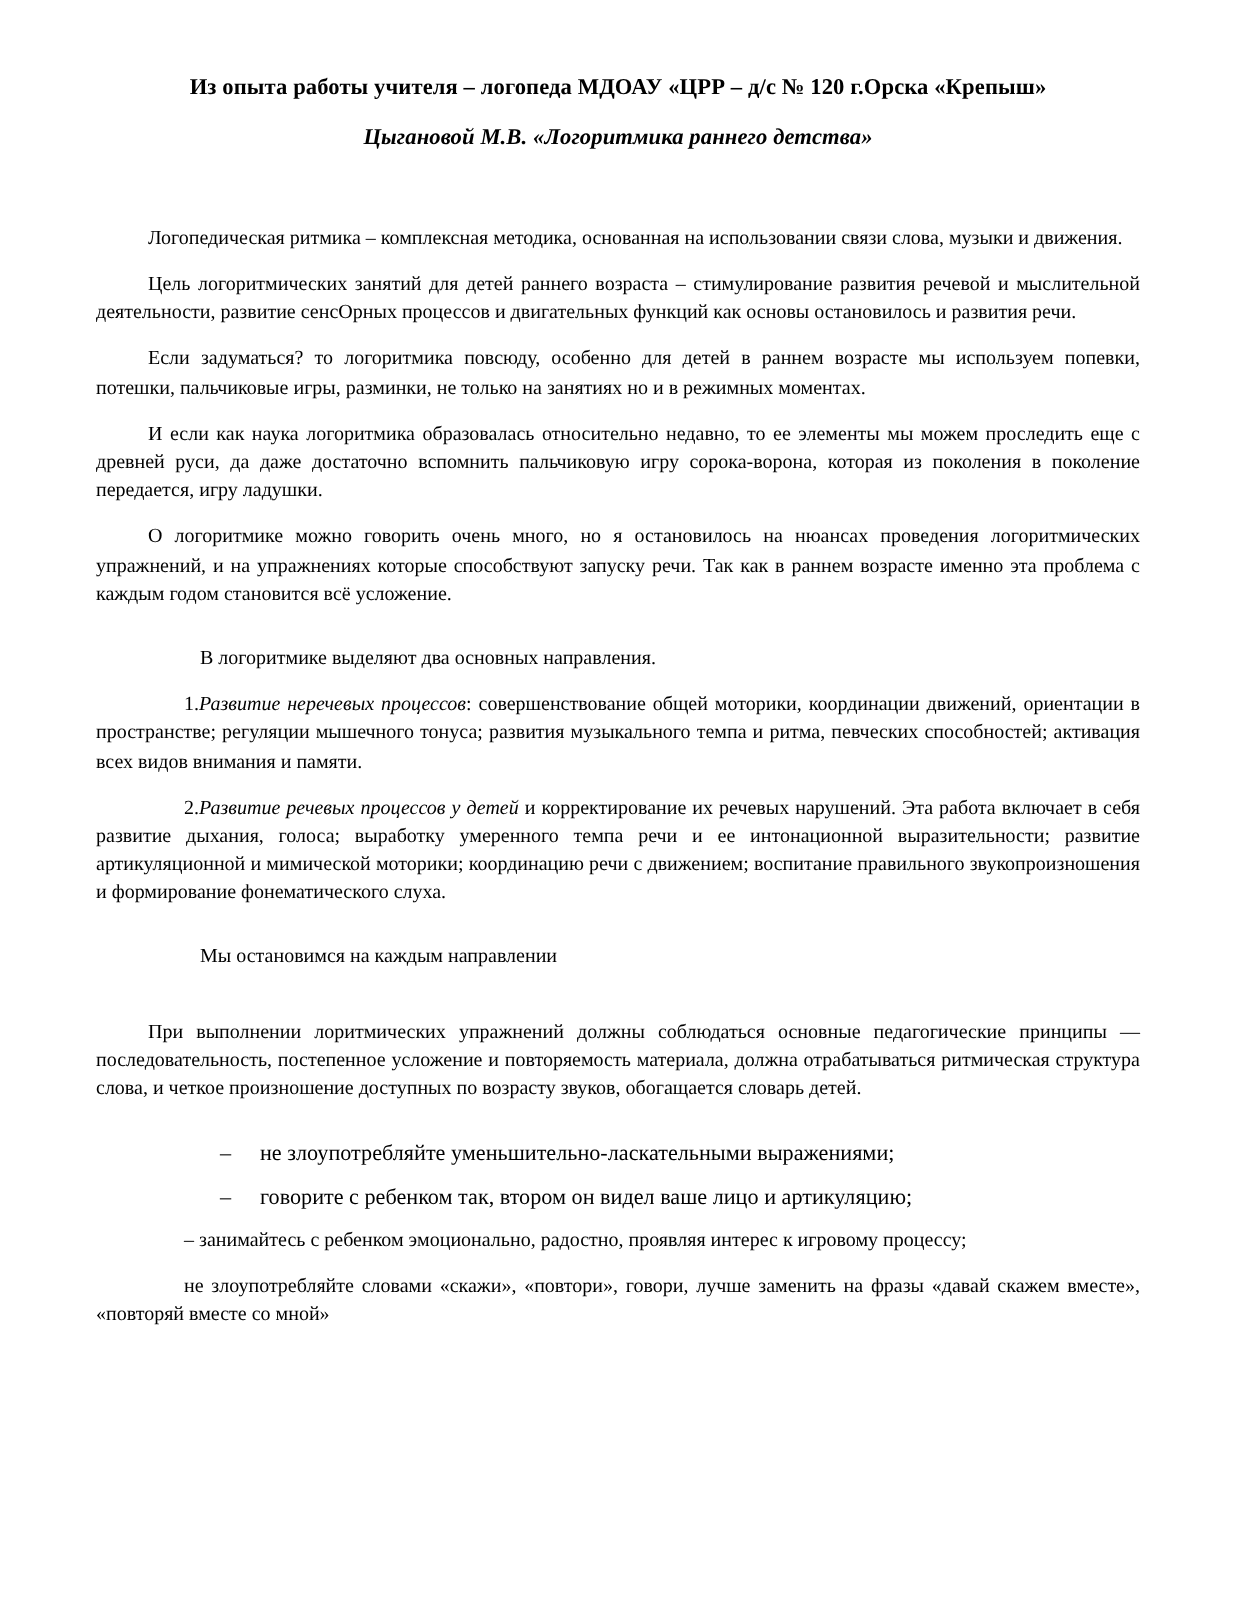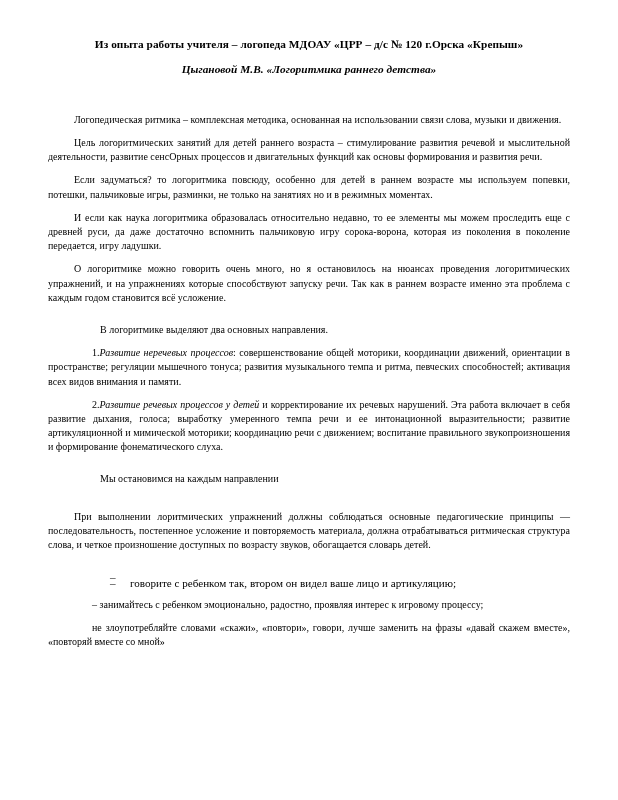--- a/index.html
+++ b/index.html
@@ -82,21 +82,21 @@
   <div class="title-block">
     <div class="title-line">Из опыта работы учителя – логопеда МДОАУ «ЦРР – д/с № 120 г.Орска «Крепыш»</div>
     <div class="title-line">Цыгановой М.В. «Логоритмика раннего детства»</div>
   </div>
 
   <div class="body-block">
 
     <div class="gap-md"></div>
 
     <p class="para">Логопедическая ритмика – комплексная методика, основанная на использовании связи слова, музыки и движения.</p>
-    <p class="para">Цель логоритмических занятий для детей раннего возраста – стимулирование развития речевой и мыслительной деятельности, развитие сенсОрных процессов и двигательных функций как основы формирования и развития речи.</p>
+    <p class="para">Цель логоритмических занятий для детей раннего возраста – стимулирование развития речевой и мыслительной деятельности, развитие сенсОрных процессов и двигательных функций как основы остановилось и развития речи.</p>
     <p class="para">Если задуматься? то логоритмика повсюду, особенно для детей в раннем возрасте мы используем попевки, потешки, пальчиковые игры, разминки, не только на занятиях но и в режимных моментах.</p>
     <p class="para">И если как наука логоритмика образовалась относительно недавно, то ее элементы мы можем проследить еще с древней руси, да даже достаточно вспомнить пальчиковую игру сорока-ворона, которая из поколения в поколение передается, игру ладушки.</p>
     <p class="para">О логоритмике можно говорить очень много, но я остановилось на нюансах проведения логоритмических упражнений, и на упражнениях которые способствуют запуску речи. Так как в раннем возрасте именно эта проблема с каждым годом становится всё усложение.</p>
 
     <div class="gap-md"></div>
 
     <p class="para indent-big">В логоритмике выделяют два основных направления.</p>
 
     <p class="para indent-mid"><span>1.</span><span class="it">Развитие неречевых процессов</span><span>: совершенствование общей моторики, координации движений, ориентации в пространстве; регуляции мышечного тонуса; развития музыкального темпа и ритма, певческих способностей; активация всех видов внимания и памяти.</span></p>
 
@@ -106,21 +106,21 @@
 
     <p class="para indent-big">Мы остановимся на каждым направлении</p>
 
     <div class="gap-lg"></div>
 
     <p class="para">При выполнении лоритмических упражнений должны соблюдаться основные педагогические принципы — последовательность, постепенное усложение и повторяемость материала, должна отрабатываться ритмическая структура слова, и четкое произношение доступных по возрасту звуков, обогащается словарь детей.</p>
 
     <div class="gap-md"></div>
 
 
-    <p class="dash-item"><span class="dash">–</span></p>
+    <p class="dash-item"><span class="dash">–</span><span>не злоупотребляйте уменьшительно-ласкательными выражениями;</span></p>
     <p class="dash-item"><span class="dash">–</span><span>говорите с ребенком так, втором он видел ваше лицо и артикуляцию;</span></p>
 
     <p class="para indent-mid">– занимайтесь с ребенком эмоционально, радостно, проявляя интерес к игровому процессу;</p>
     <p class="para indent-mid">не злоупотребляйте словами «скажи», «повтори», говори, лучше заменить на фразы «давай скажем вместе», «повторяй вместе со мной»</p>
 
     <div class="gap-lg"></div>
 
   </div>
 </div>
 

